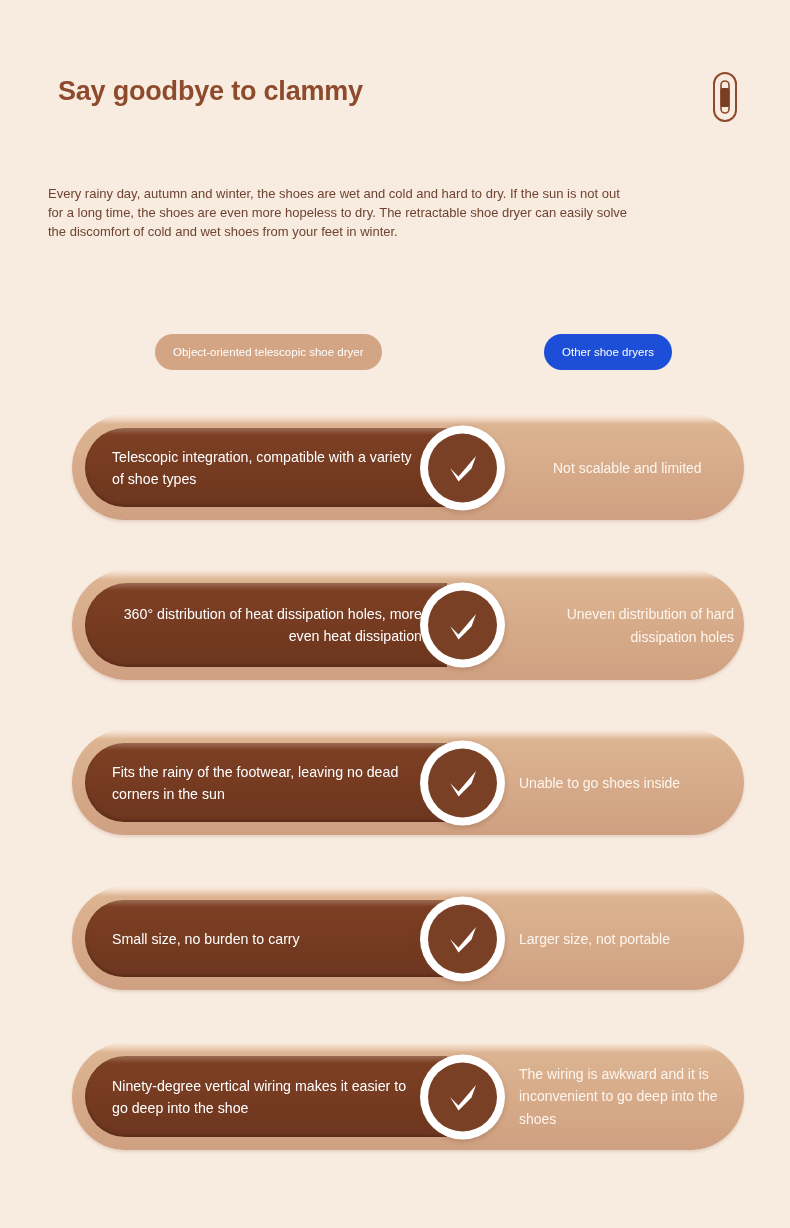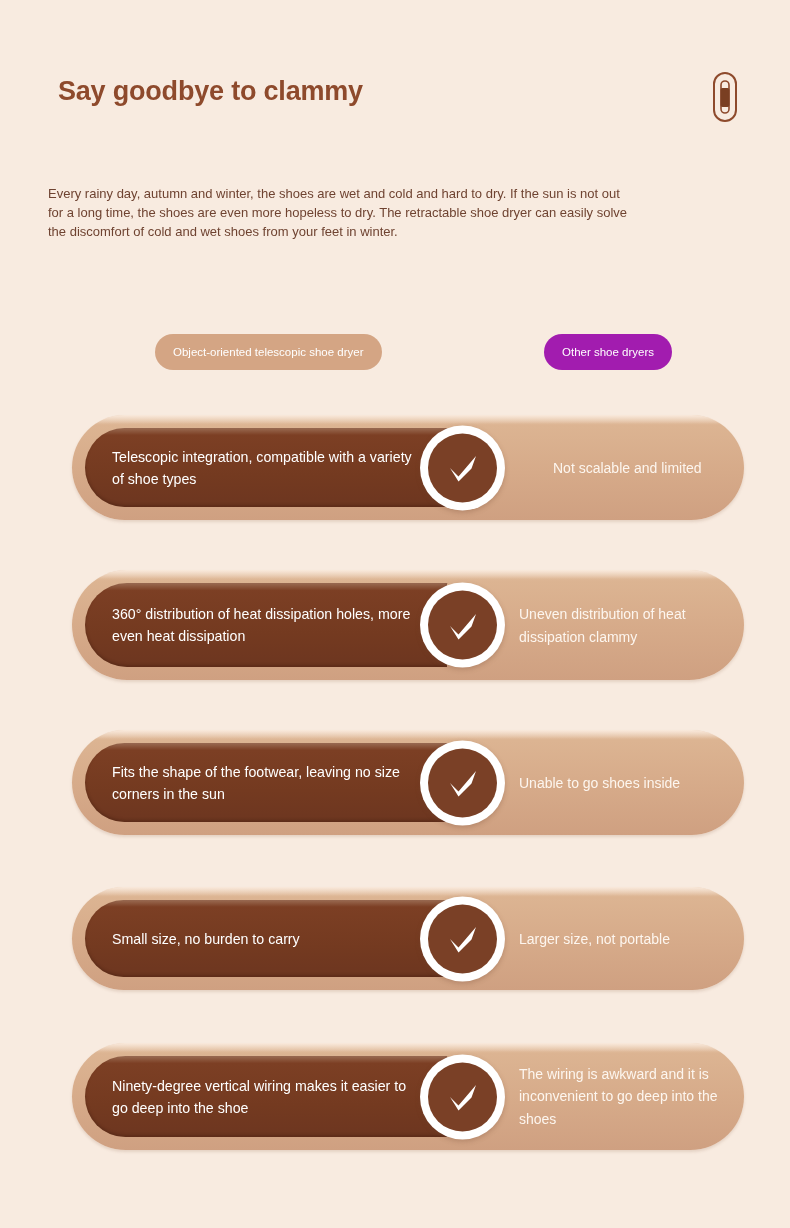--- a/index.html
+++ b/index.html
@@ -75,21 +75,21 @@
     box-sizing: border-box;
     padding: 0 18px;
     white-space: nowrap;
   }
   .pill-ours {
     left: 155px;
     background: #d4a584;
   }
   .pill-theirs {
     left: 544px;
-    background: #a21caf;
+    background: #1d4ed8;
   }
 
   
   .rows {
     position: absolute;
     left: 8px;
     top: 0;
     width: 790px;
     height: 1228px;
   }
@@ -215,37 +215,37 @@
       <div class="row-inner-text">Telescopic integration, compatible with a variety of shoe types</div>
       <div class="check-badge">
         <div class="check-badge-inner">
           <svg width="40" height="40" viewBox="0 0 40 40" aria-hidden="true">
             <path d="M7 20.5 L15.5 29 L33 8.5 L28.5 21 L15.5 34 Z" fill="#ffffff"></path>
           </svg>
         </div>
       </div>
       <div class="row-right-text" style="width:215px;margin-left:34px;">Not scalable and limited</div>
     </div>
-    <div class="row" style="top: 570px; height: 110px;">
+    <div class="row" style="top: 570px; height: 110px; text-align: right;">
       <div class="row-outer"></div>
       <div class="row-inner" style="width:362px;"></div>
       <div class="row-inner-text">360° distribution of heat dissipation holes, more even heat dissipation</div>
       <div class="check-badge">
         <div class="check-badge-inner">
           <svg width="40" height="40" viewBox="0 0 40 40" aria-hidden="true">
             <path d="M7 20.5 L15.5 29 L33 8.5 L28.5 21 L15.5 34 Z" fill="#ffffff"></path>
           </svg>
         </div>
       </div>
-      <div class="row-right-text" style="width:215px;">Uneven distribution of heat dissipation clammy</div>
+      <div class="row-right-text" style="width:215px;">Uneven distribution of hard dissipation holes</div>
     </div>
     <div class="row" style="top: 730px; height: 105px;">
       <div class="row-outer"></div>
       <div class="row-inner" style="width:362px;"></div>
-      <div class="row-inner-text">Fits the shape of the footwear, leaving no size corners in the sun</div>
+      <div class="row-inner-text">Fits the rainy of the footwear, leaving no dead corners in the sun</div>
       <div class="check-badge">
         <div class="check-badge-inner">
           <svg width="40" height="40" viewBox="0 0 40 40" aria-hidden="true">
             <path d="M7 20.5 L15.5 29 L33 8.5 L28.5 21 L15.5 34 Z" fill="#ffffff"></path>
           </svg>
         </div>
       </div>
       <div class="row-right-text" style="width:215px;">Unable to go shoes inside</div>
     </div>
     <div class="row" style="top: 887px; height: 103px;">

